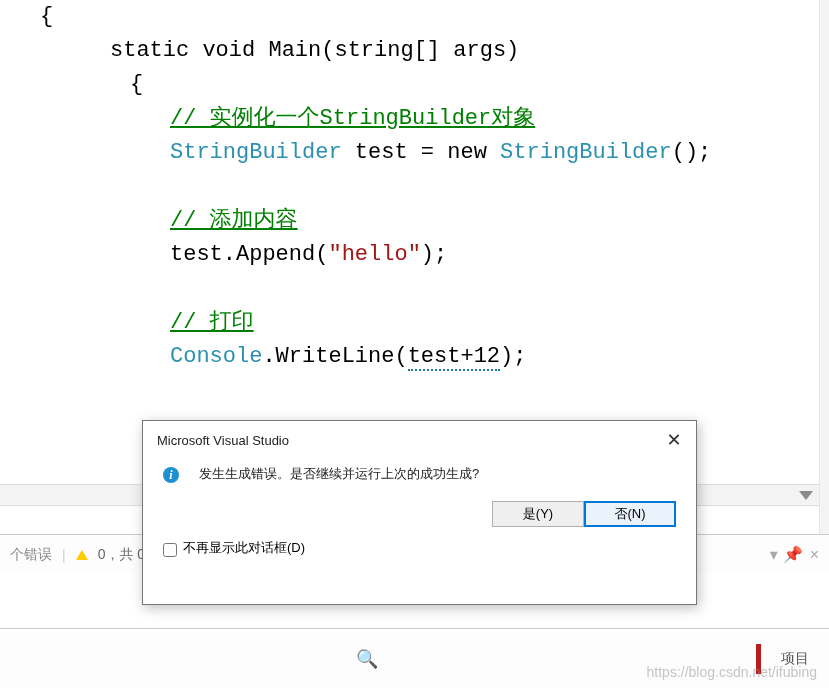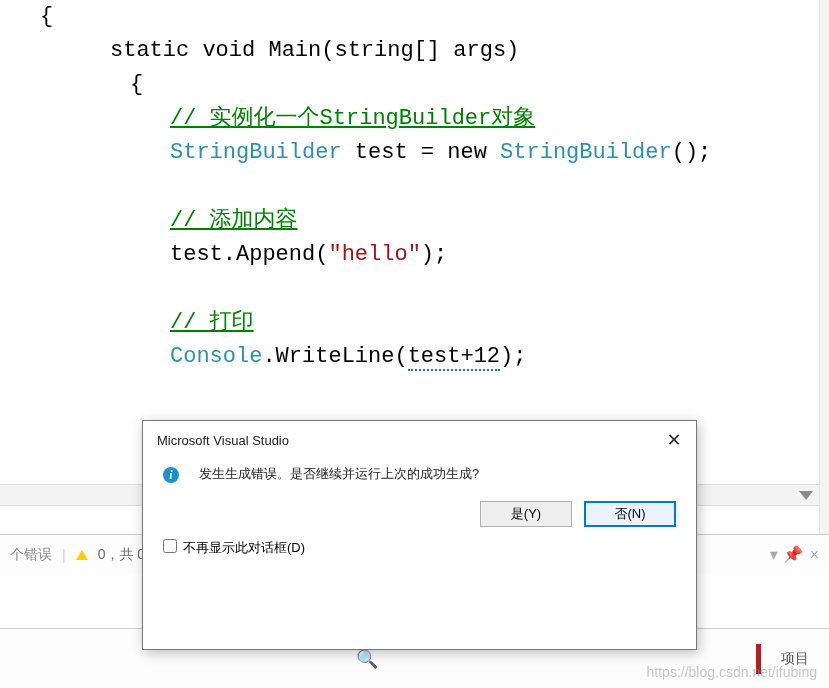--- a/index.html
+++ b/index.html
@@ -60,50 +60,50 @@
   font-size: 14px; color: #555;
 }
 .bottom-shelf .tab {
   margin-left: auto; padding: 6px 20px; border-left: 5px solid #b91c1c;
 }
 .search-ico { margin-left: auto; margin-right: 20px; font-size: 18px; color: #777; }
 
 
 .dialog {
   position: absolute; left: 142px; top: 420px;
-  width: 555px; height: 230px;
+  width: 555px; height: 185px;
   background: #fff; border: 1px solid #777;
   box-shadow: 2px 3px 12px rgba(0,0,0,0.25);
   font-family: "Segoe UI", sans-serif; font-size: 13px;
 }
 .dlg-title {
   display:flex; align-items:center; justify-content:space-between;
   padding: 8px 10px 6px 14px; font-size: 13px; color: #222;
 }
 .dlg-close { font-size: 18px; color: #333; width: 24px; text-align: center; cursor: pointer; }
 .dlg-body { display: flex; gap: 20px; padding: 8px 20px 0 20px; }
 .info-ico {
   width: 16px; height: 16px; border-radius: 50%;
   background: #1e90d2; color: #fff; font-size: 12px;
   display:flex;align-items:center;justify-content:center;
   font-weight:bold; font-style: italic; font-family: serif;
   flex-shrink:0; margin-top: 2px;
 }
 .dlg-msg { color: #222; font-size: 13px; }
 .dlg-btns {
-  display:flex; gap: 12px; justify-content:flex-end;
+  display:flex; gap: 0; justify-content:flex-end;
   padding: 18px 20px 0 0;
 }
 .dlg-btns button {
   min-width: 92px; height: 26px; font-size: 13px;
   background: #efefef; border: 1px solid #b0b0b0; cursor: pointer;
   font-family: "Segoe UI", sans-serif;
 }
 .dlg-btns button.default { background: #eaf3fb; border: 2px solid #0078d7; }
-.dlg-foot { padding: 12px 0 0 20px; display:flex; align-items:flex-start; gap:6px; font-size:13px; }
+.dlg-foot { padding: 12px 0 0 20px; display:flex; align-items:flex-end; gap:6px; font-size:13px; }
 .dlg-foot input { width:14px; height:14px; }
 
 .watermark {
   position: absolute; right: 12px; bottom: 8px;
   font-family: "Segoe UI", sans-serif; color: rgba(150,150,150,0.55);
   font-size: 14px;
   text-align: right;
 }
 .right-scroll { position:absolute; right:0; top:0; width:10px; bottom:140px; background:#f4f4f4; border-left:1px solid #e5e5e5;}
 </style>

